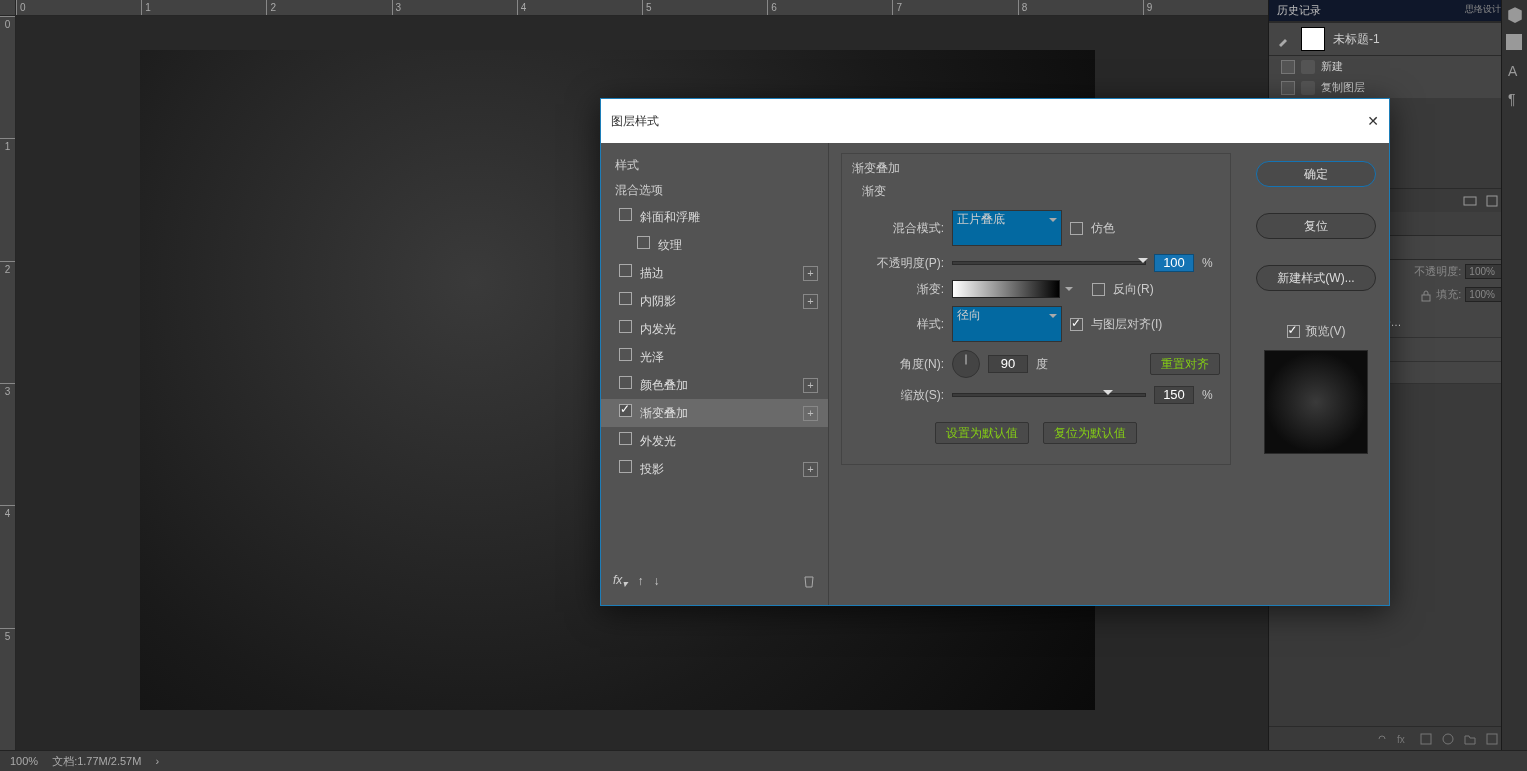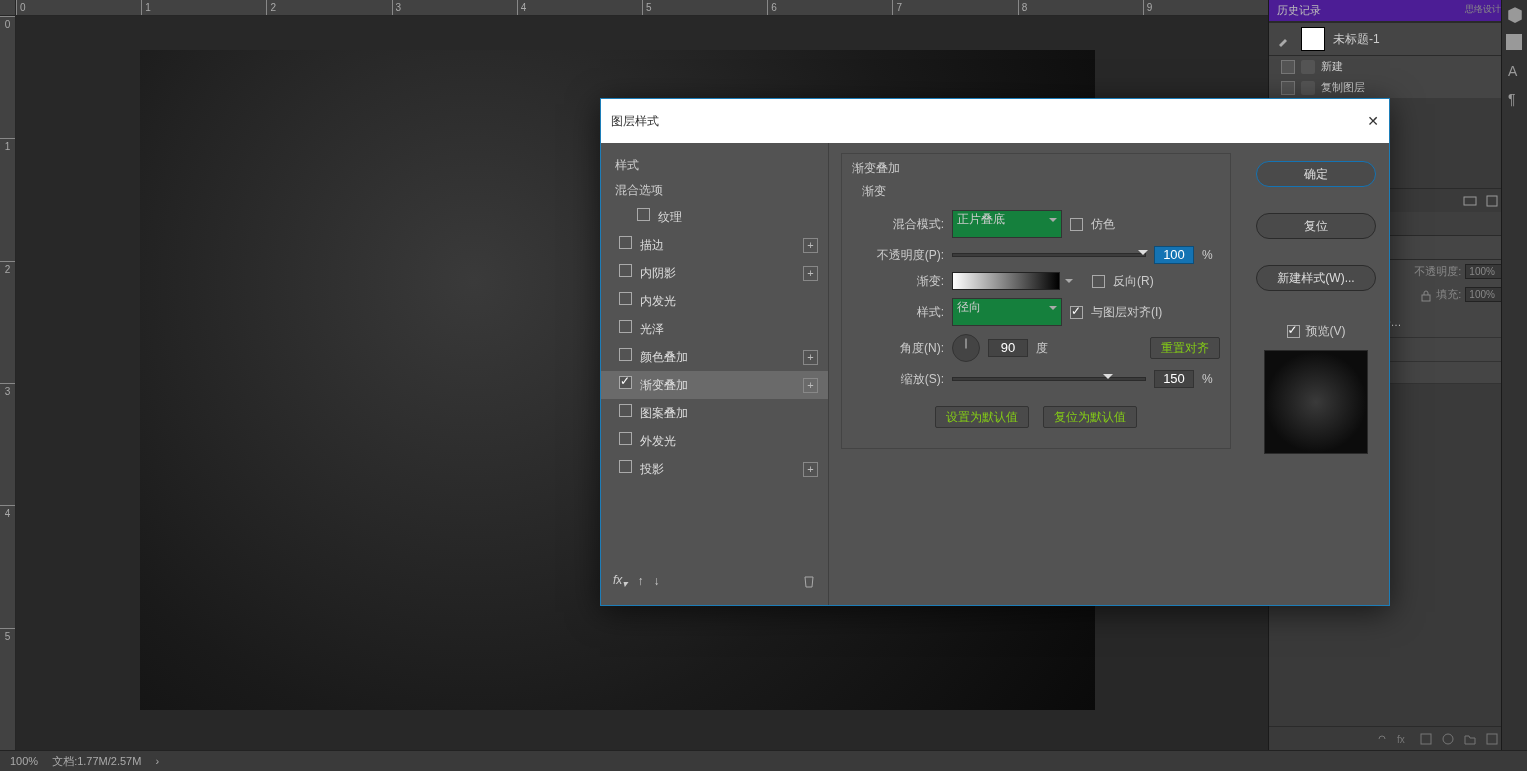--- a/index.html
+++ b/index.html
@@ -8,21 +8,21 @@
 .canvas-area { flex:1; position:relative; background:#282828; }
 .ruler-h { position:absolute; top:0; left:16px; right:0; height:16px; background:#424242; border-bottom:1px solid #262626; display:flex; }
 .ruler-h .tick { flex:1; border-left:1px solid #888; font-size:10px; color:#aaa; padding-left:3px; line-height:16px; }
 .ruler-v { position:absolute; top:16px; left:0; width:16px; bottom:0; background:#424242; border-right:1px solid #262626; display:flex; flex-direction:column; }
 .ruler-v .tick { flex:1; border-top:1px solid #888; font-size:10px; color:#aaa; text-align:center; padding-top:2px; }
 .ruler-corner{position:absolute;top:0;left:0;width:16px;height:16px;background:#424242;border-right:1px solid #262626;border-bottom:1px solid #262626;}
 .canvas { position:absolute; top:50px; left:140px; width:955px; height:660px; background:radial-gradient(circle at 35% 35%, #3a3a3a, #1a1a1a 60%, #0a0a0a); }
 .side-strip{position:absolute;right:0;top:0;width:26px;height:750px;background:#323232;border-left:1px solid #1a1a1a;display:flex;flex-direction:column;align-items:center;gap:10px;padding-top:6px;}
 .side-strip .ic{width:18px;height:18px;color:#999;}
 .panels { width:259px; background:#454545; border-left:1px solid #1a1a1a; display:flex; flex-direction:column; }
-.panel-tab { background:#4c1d95; color:#bbb; font-size:11px; padding:3px 8px; border-bottom:1px solid #2a2a2a; }
+.panel-tab { background:#0f172a; color:#bbb; font-size:11px; padding:3px 8px; border-bottom:1px solid #2a2a2a; }
 .history-item { display:flex; align-items:center; gap:6px; padding:3px 12px; color:#ccc; font-size:11px; }
 .history-item .sq{width:14px;height:14px;border:1px solid #777;background:#555;}
 .hi-icon{width:14px;height:14px;background:#555;border-radius:2px;}
 .panel-spacer{flex:1;background:#3a3a3a;}
 .panel-footer{height:24px;background:#3a3a3a;border-top:1px solid #2a2a2a;display:flex;justify-content:flex-end;align-items:center;padding:0 6px;gap:8px;}
 .mini-row{display:flex;align-items:center;gap:8px;padding:4px 8px;border-top:1px solid #2a2a2a;border-bottom:1px solid #2a2a2a;background:#454545;}
 .mini-row .swatch{width:24px;height:24px;background:#fff;border:1px solid #000;}
 .panel-head{height:24px;background:#3f3f3f;border-bottom:1px solid #2a2a2a;display:flex;align-items:center;justify-content:space-between;padding:0 6px;}
 .ico-row{display:flex;gap:8px;}
 .ico-row .ic{width:15px;height:15px;color:#bbb;}
@@ -45,21 +45,21 @@
 .style-item .chk{width:13px;height:13px;border:1px solid #aaa;background:#535353;display:inline-block;margin-right:8px;position:relative;}
 .style-item .chk.checked::after{content:"✓";position:absolute;top:-3px;left:0;color:#fff;font-size:12px;}
 .style-item .plus{width:15px;height:15px;border:1px solid #888;display:flex;align-items:center;justify-content:center;font-size:11px;color:#bbb;}
 .style-foot{margin-top:auto;padding:6px 12px;display:flex;align-items:center;justify-content:space-between;}
 .ic{display:inline-block;}
 .settings{flex:1;padding:10px 0 0 0;}
 .group{border:1px solid #444;margin:0 12px;padding:6px 0 16px 0;}
 .group-title{color:#ccc;font-size:12px;padding:0 10px 6px 10px;}
 .frow{display:flex;align-items:center;padding:4px 10px;gap:8px;font-size:12px;color:#ccc;}
 .frow .flabel{width:92px;text-align:right;}
-.sel{height:28px;background:#15803d;border:1px solid #333;color:#ccc;font-size:12px;padding:0 16px 0 4px;position:relative;}
+.sel{height:36px;background:#0369a1;border:1px solid #333;color:#ccc;font-size:12px;padding:0 16px 0 4px;position:relative;}
 .sel::after{content:"";position:absolute;right:4px;top:7px;border:4px solid transparent;border-top-color:#aaa;}
 .slider{flex:1;height:4px;background:#3b3b3b;border:1px solid #2b2b2b;position:relative;}
 .slider .knob{position:absolute;top:-4px;width:0;height:0;border:5px solid transparent;border-top-color:#ddd;}
 .numbox{width:40px;height:18px;background:#444;border:1px solid #333;color:#fff;font-size:13px;text-align:center;}
 .numbox.hl{background:#1473b3;border-color:#0d4d78;}
 .pct{width:18px;color:#ccc;}
 .chk2{width:13px;height:13px;border:1px solid #aaa;background:#535353;position:relative;}
 .chk2.checked::after{content:"✓";position:absolute;top:-3px;left:0;color:#fff;font-size:12px;}
 .gradbox{width:108px;height:18px;background:linear-gradient(90deg,#fff,#000);border:1px solid #222;position:relative;}
 .gradbox::after{content:"";position:absolute;right:-14px;top:6px;border:4px solid transparent;border-top-color:#aaa;}
@@ -285,20 +285,23 @@
 <div class="dialog">
   <div class="dlg-title">
     <span>图层样式</span>
     <span class="dlg-close">✕</span>
   </div>
   <div class="dlg-body">
     <div class="style-list">
       <div class="lbl">样式</div>
       <div class="lbl">混合选项</div>
       <div id="styleitems">
+          <div class="style-item">
+            <span><span class="chk"></span><span>斜面和浮雕</span></span>
+          </div>
           <div class="style-item" style="padding-left: 36px;">
             <span><span class="chk"></span><span>纹理</span></span>
           </div>
           <div class="style-item">
             <span><span class="chk"></span><span>描边</span></span>
             <span class="plus">+</span>
           </div>
           <div class="style-item">
             <span><span class="chk"></span><span>内阴影</span></span>
             <span class="plus">+</span>
@@ -309,23 +312,20 @@
           <div class="style-item">
             <span><span class="chk"></span><span>光泽</span></span>
           </div>
           <div class="style-item">
             <span><span class="chk"></span><span>颜色叠加</span></span>
             <span class="plus">+</span>
           </div>
           <div class="style-item active">
             <span><span class="chk checked"></span><span>渐变叠加</span></span>
             <span class="plus">+</span>
-          </div>
-          <div class="style-item">
-            <span><span class="chk"></span><span>图案叠加</span></span>
           </div>
           <div class="style-item">
             <span><span class="chk"></span><span>外发光</span></span>
           </div>
           <div class="style-item">
             <span><span class="chk"></span><span>投影</span></span>
             <span class="plus">+</span>
           </div>
         </div>
       <div class="style-foot">

